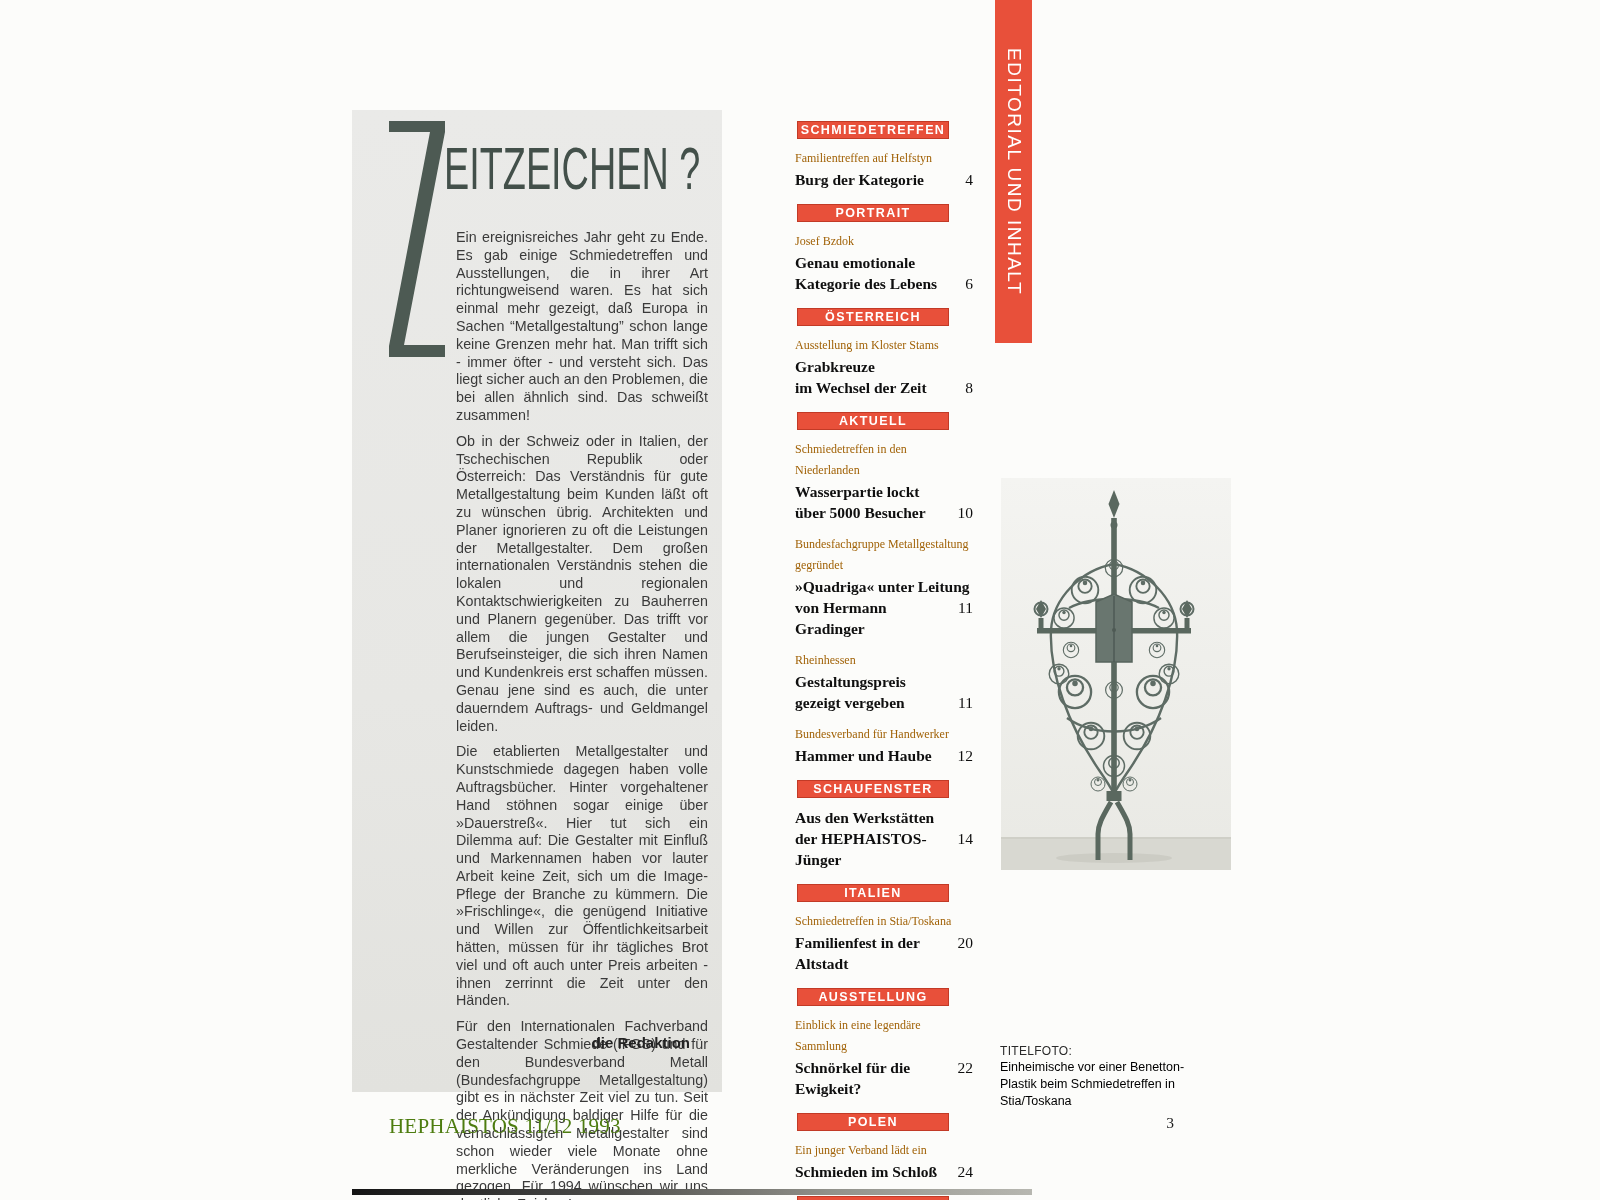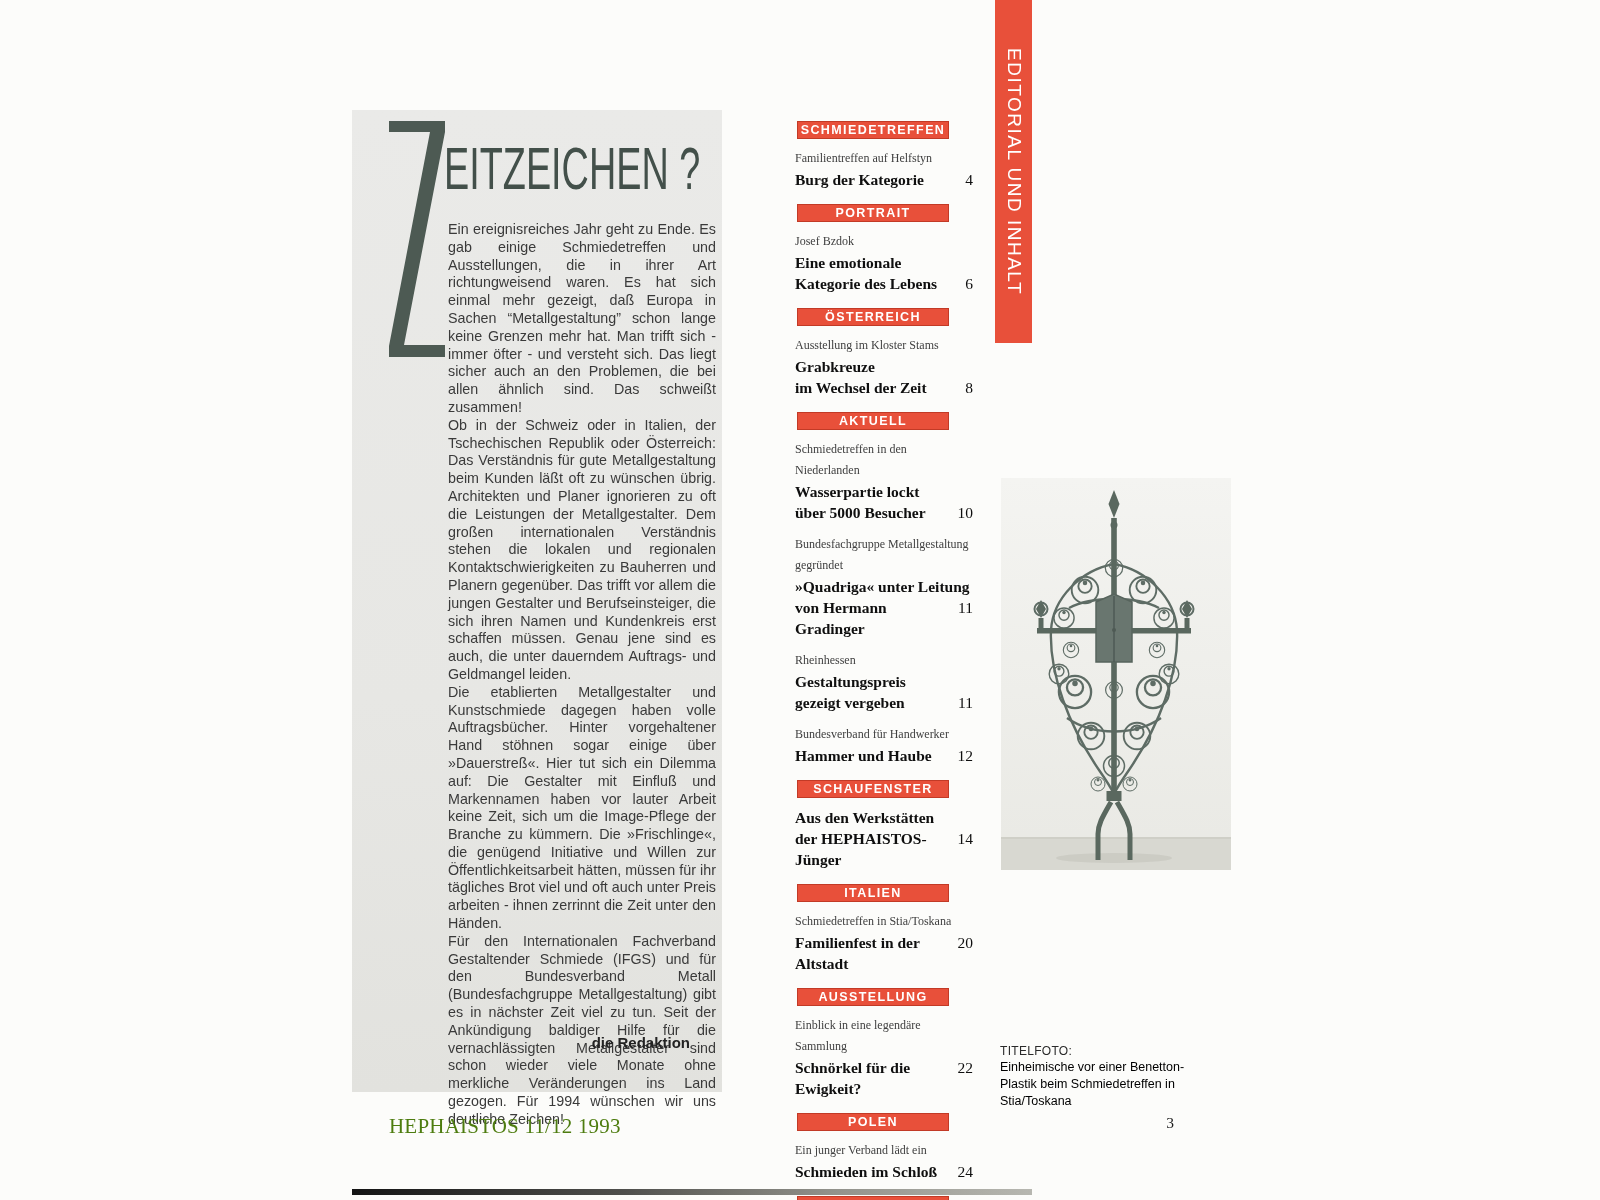--- a/index.html
+++ b/index.html
@@ -10,32 +10,32 @@
   .sr { position:absolute; width:1px; height:1px; overflow:hidden; opacity:0; pointer-events:none; }
 
   
   .editorial-panel { position:absolute; left:352px; top:110px; width:370px; height:982px;
     background:linear-gradient(180deg,#eaeae8 0%,#e7e7e4 60%,#e2e2de 100%); }
   .dropcap-svg { position:absolute; left:388px; top:120px; }
   .ed-title { position:absolute; left:444px; top:139px; font-weight:400; font-size:60px; line-height:1;
     color:var(--title-green); letter-spacing:0; transform:scaleX(0.63); transform-origin:left top; white-space:nowrap; }
   .ed-body { position:absolute; left:448px; top:221px; width:268px; font-size:14.3px; line-height:17.8px;
     color:var(--ink); text-align:justify; hyphens:auto; -webkit-hyphens:auto; }
-  .ed-body p { margin:0; }
+  .ed-body p { margin:8px; }
   .ed-sign { position:absolute; left:448px; top:1034px; width:242px; text-align:right;
     font-weight:bold; font-size:15px; color:#232323; }
 
   
   .toc { position:absolute; left:795px; top:110px; width:178px; }
   .toc-header { width:152px; height:18px; margin:14px 0 9px 2px; background:var(--accent);
     border:1px solid var(--accent-border); display:flex; align-items:center; justify-content:center; }
   .toc-section:first-child .toc-header { margin-top:11px; }
   .toc-header span { color:#fff; font-weight:bold; font-size:12.5px; letter-spacing:1.4px; font-family:"Liberation Sans",sans-serif; }
   .toc-entry { margin-bottom:11px; }
-  .kicker { font-family:"Liberation Serif",serif; font-size:12px; line-height:21px; color:#404040; }
+  .kicker { font-family:"Liberation Serif",serif; font-size:12px; line-height:21px; color:#a16207; }
   .title-line { display:flex; justify-content:space-between; align-items:baseline;
     font-family:"Liberation Serif",serif; font-weight:bold; font-size:15.5px; line-height:21px; color:#0f0f0f; }
   .title-line .pg { font-weight:400; font-size:15.5px; color:#0f0f0f; }
 
   
   .side-banner { position:absolute; left:995px; top:0; width:37px; height:343px; background:var(--accent);
     display:flex; align-items:center; justify-content:center; }
   .side-banner span { writing-mode:vertical-rl; color:#fff; font-size:19px; font-weight:500;
     letter-spacing:1.5px; white-space:nowrap; }
 
@@ -91,21 +91,21 @@
           </div>
         </div>
       </div>
       <div class="toc-section">
         <div class="toc-header">
           <span>PORTRAIT</span>
         </div>
         <div class="toc-entry">
           <div class="kicker">Josef Bzdok</div>
           <div class="title-line">
-            <span>Eine emotionale</span>
+            <span>Genau emotionale</span>
           </div>
           <div class="title-line">
             <span>Kategorie des Lebens</span>
             <span class="pg">6</span>
           </div>
         </div>
       </div>
       <div class="toc-section">
         <div class="toc-header">
           <span>ÖSTERREICH</span>

